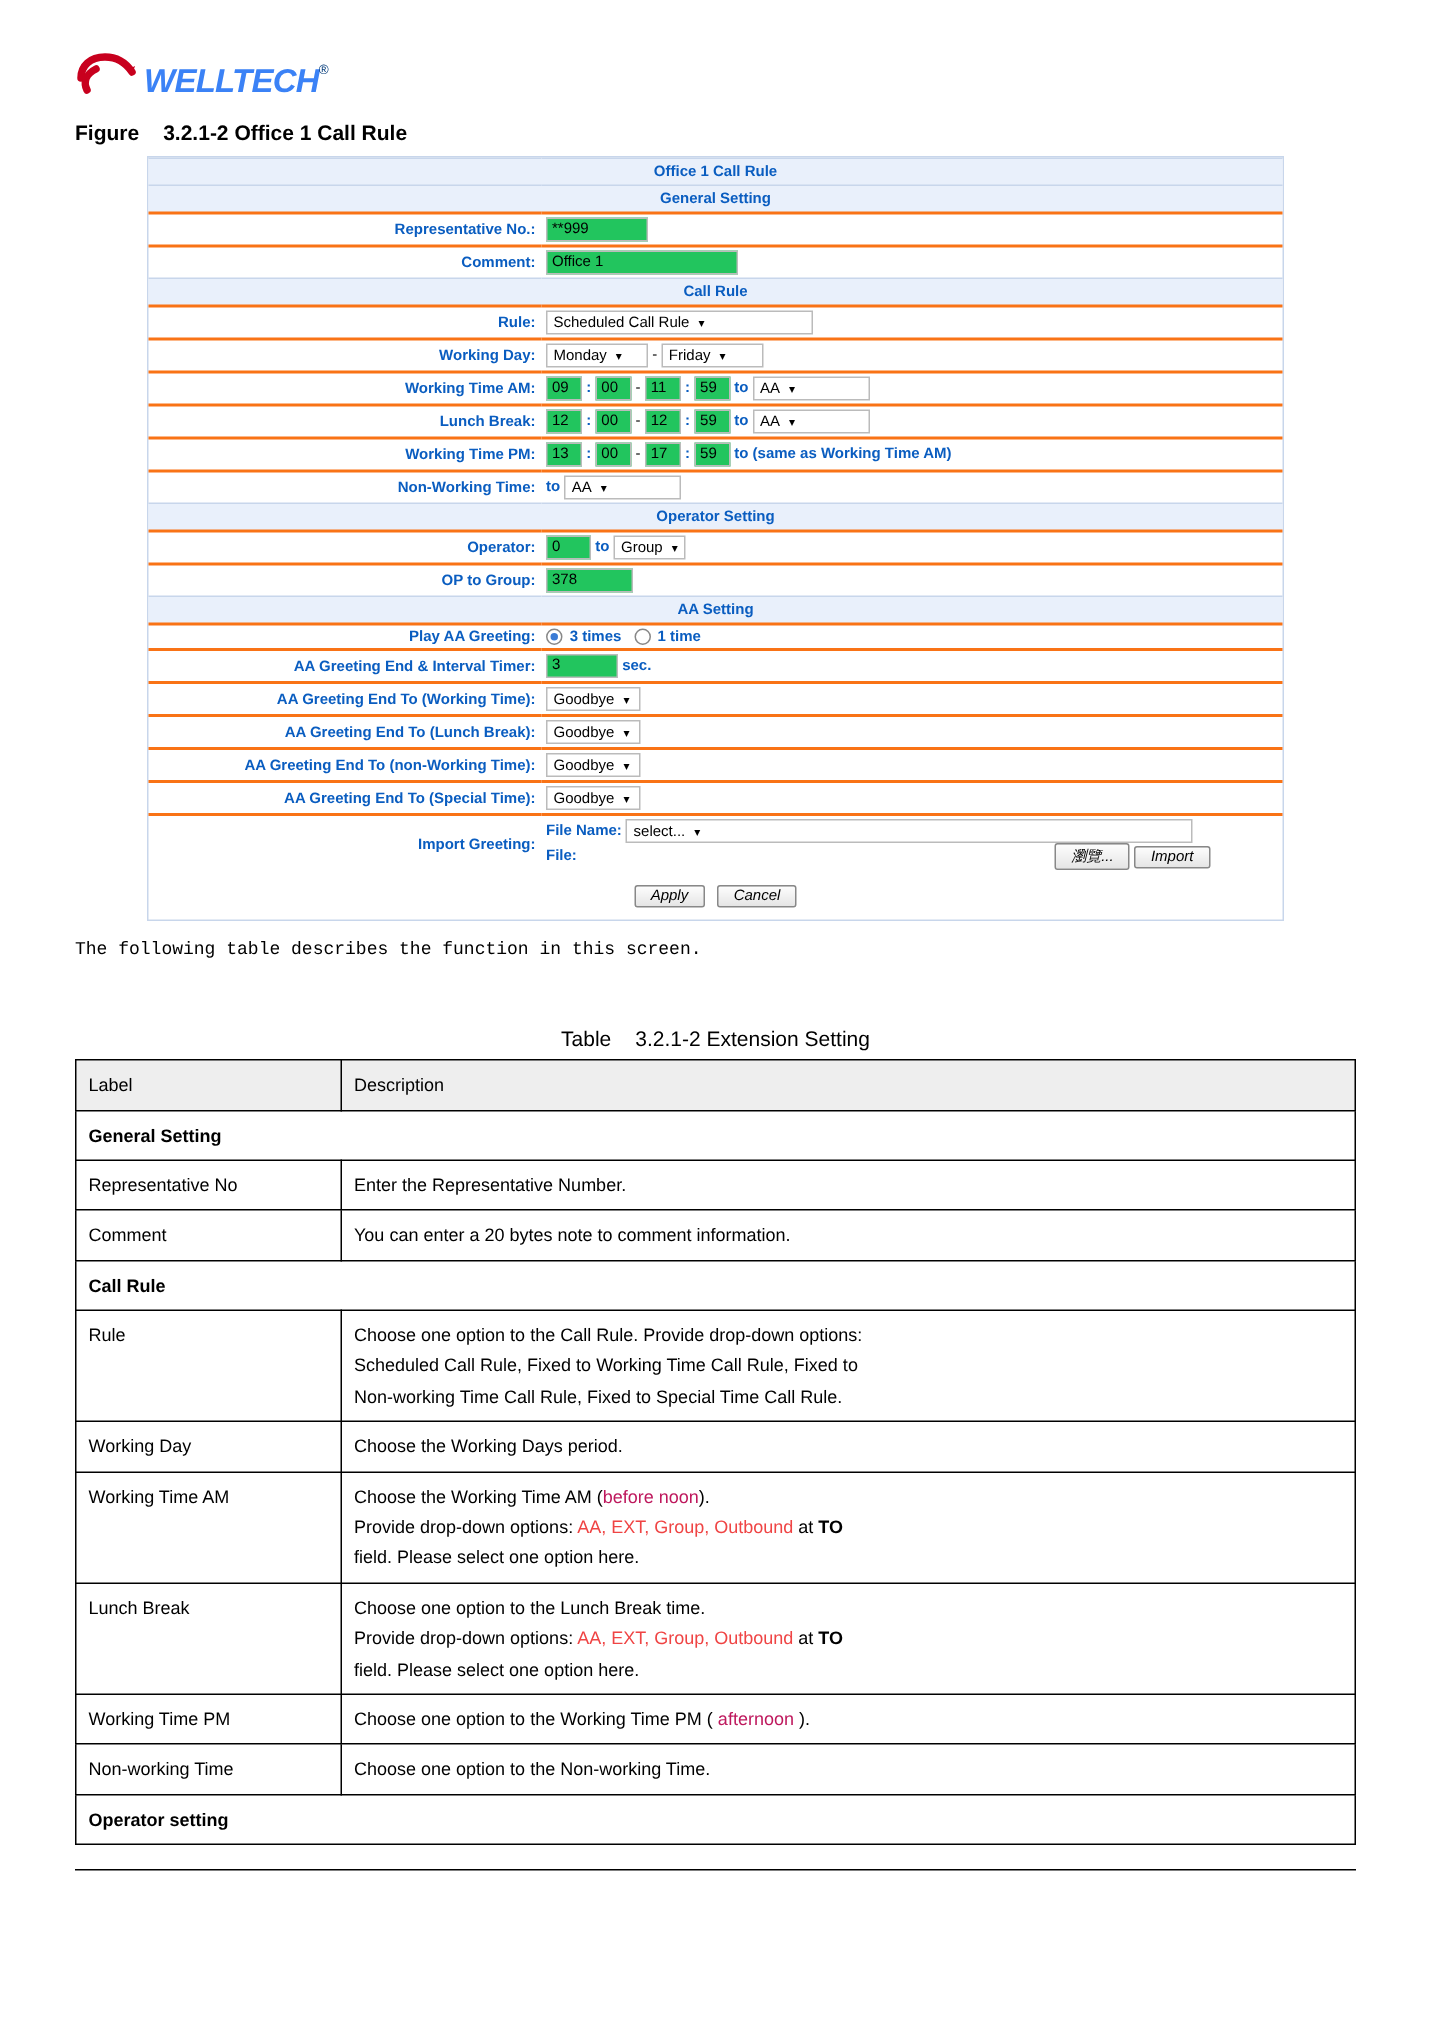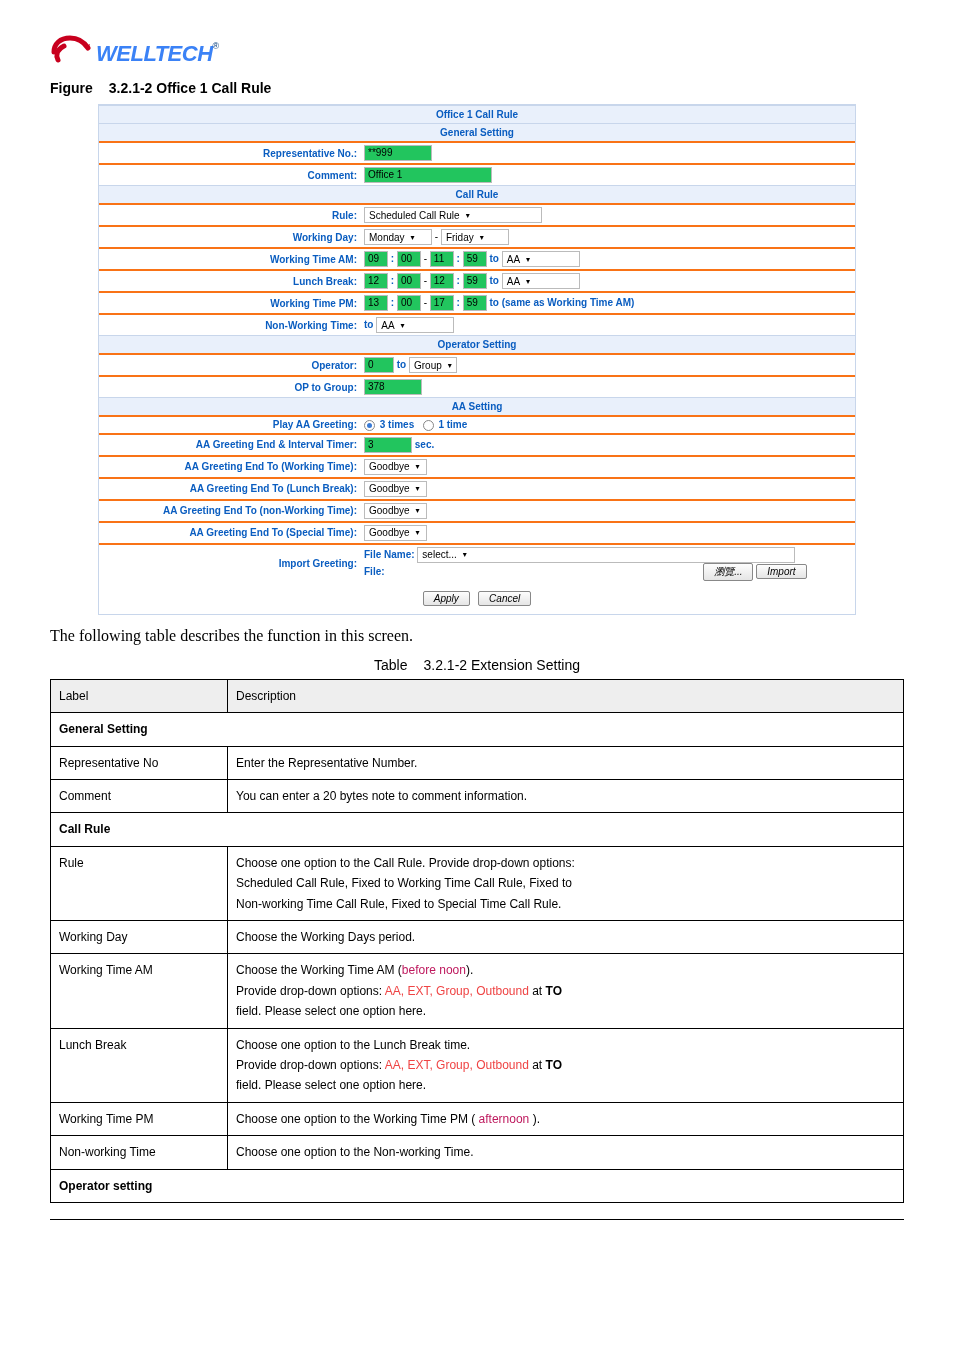--- a/index.html
+++ b/index.html
@@ -128,23 +128,23 @@
     height: 5px;
     background: #3a7bd5;
     border-radius: 50%;
     top: 2px;
     left: 2px;
   }
   .blue-bold { color: #0a5dc0; font-weight: bold; }
   .centered-btns { text-align: center; padding: 8px 0; }
   
   .body-text {
-    font-size: 16px;
-    margin: 12px 0 12px 0;
-    font-family: Liberation Serif, serif;
+    font-size: 12px;
+    margin: 12px 0 44px 0;
+    font-family: Liberation Mono, monospace;
   }
   
   .desc-caption {
     text-align: center;
     font-weight: normal;
     font-size: 14px;
     margin-bottom: 6px;
     font-family: Verdana, Arial, sans-serif;
   }
   .desc-table {

